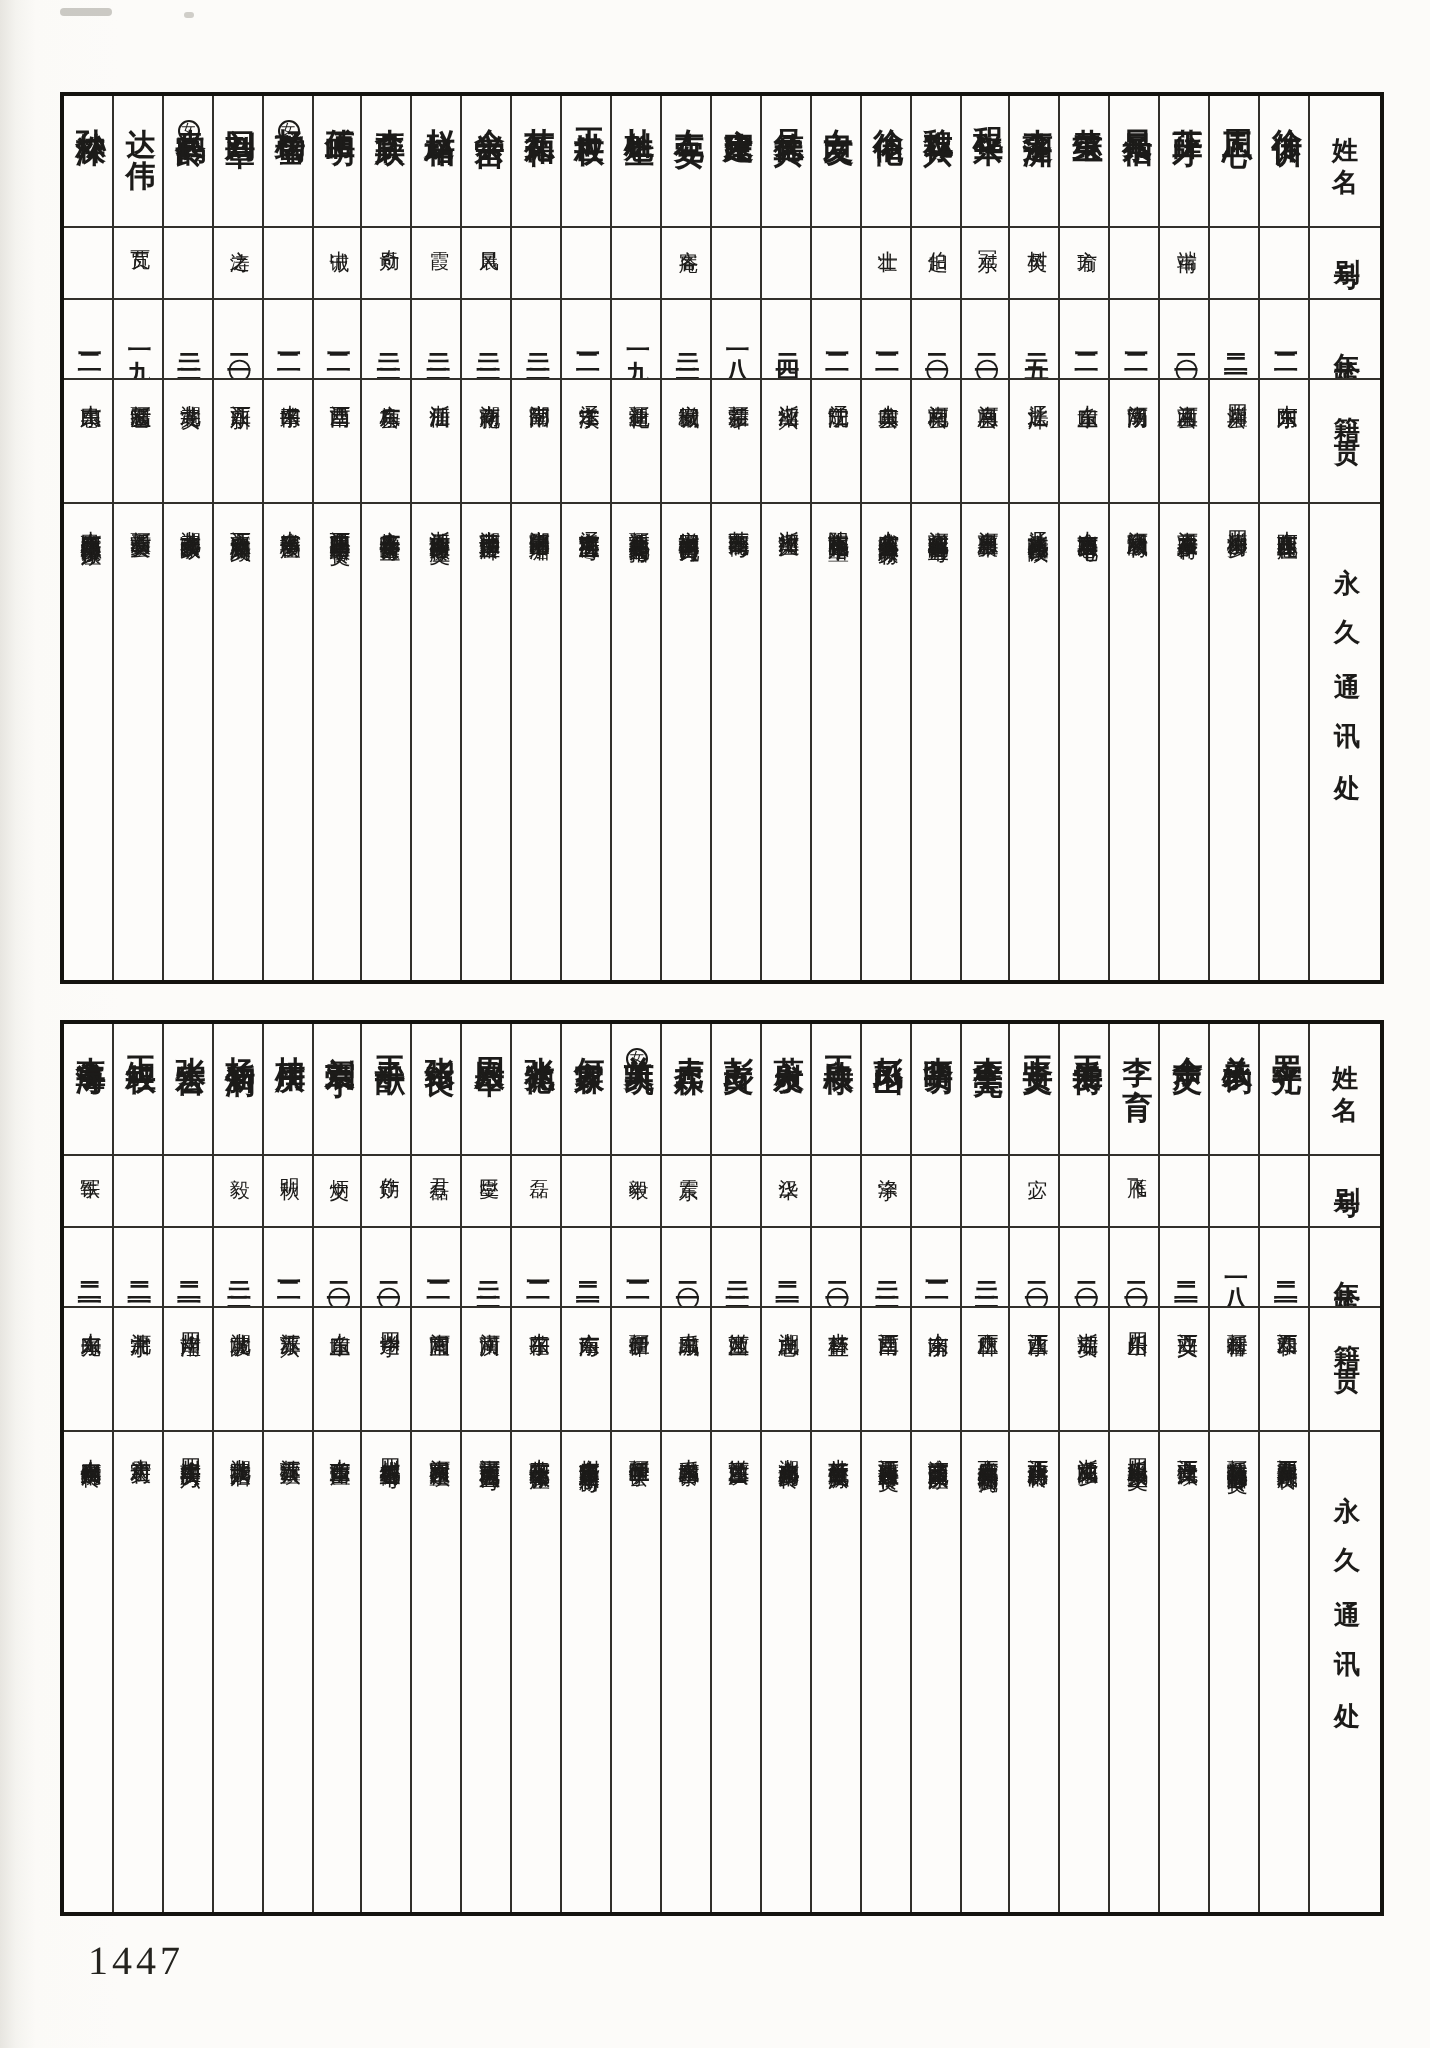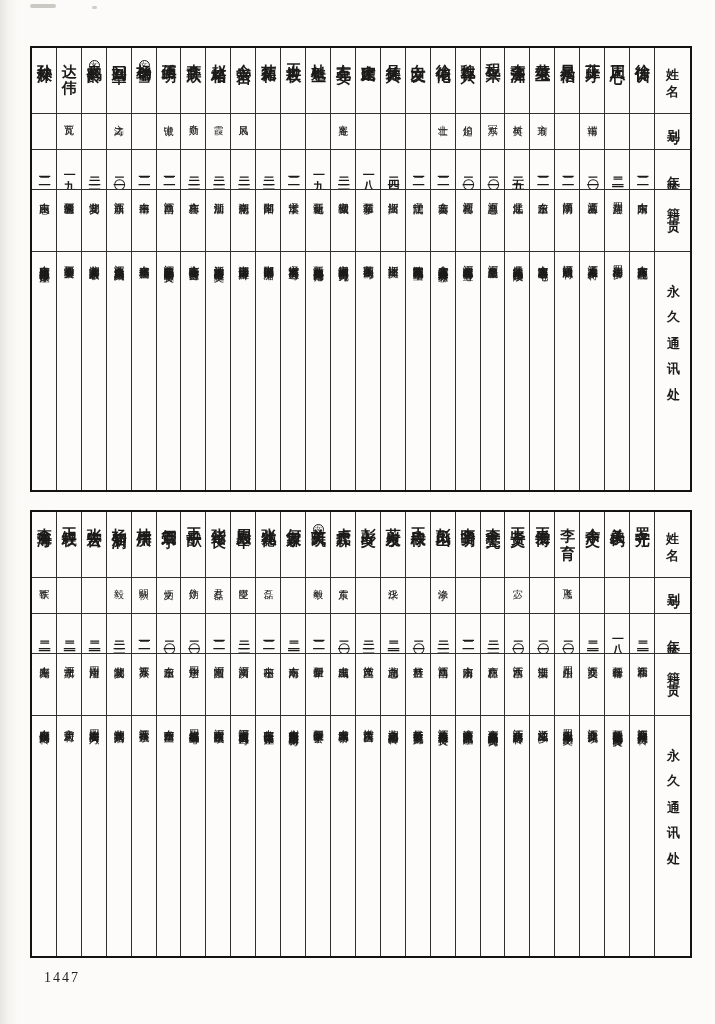--- a/index.html
+++ b/index.html
@@ -62,21 +62,21 @@
   .h-addr .vtxt{letter-spacing:26px;padding-top:16px;}
 
   .mark{
     display:inline-block;width:9px;height:9px;margin-top:2px;
     border:1px solid #1c1b19;border-radius:50%;
     font-size:7px;line-height:9px;text-align:center;
     letter-spacing:0;writing-mode:horizontal-tb;font-weight:normal;
   }
   .page-number{
     position:absolute;left:44px;top:970px;
-    font-size:14px;letter-spacing:2px;color:#24231f;
+    font-size:20px;letter-spacing:2px;color:#24231f;
   }
 </style>
 </head>
 <body>
 
 <div class="sheet">
   <div class="smudge"></div>
   <div class="smudge2"></div>
 
   <section class="reg-table t-top">

